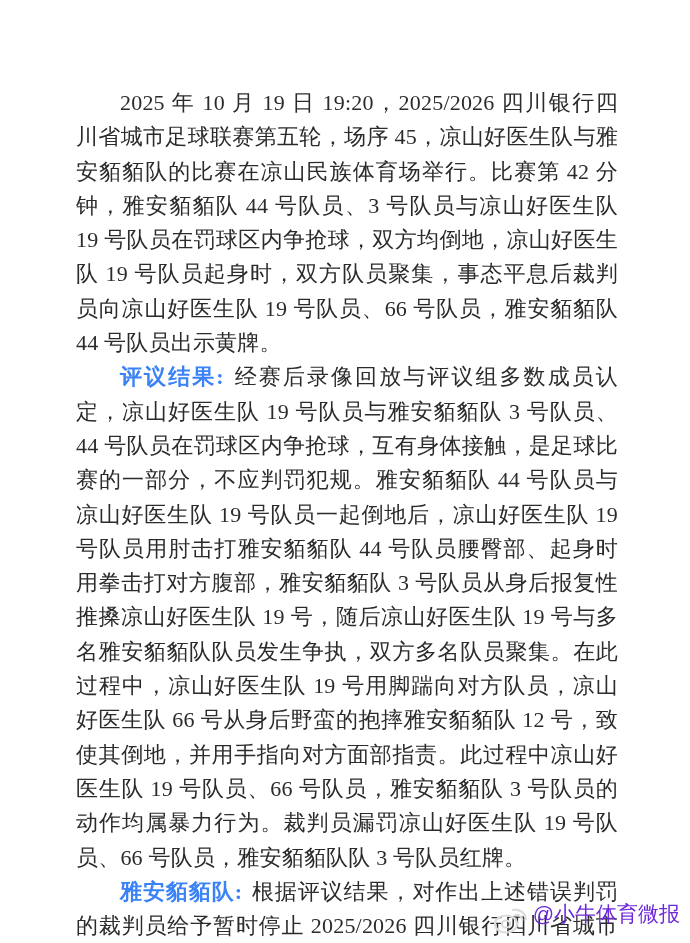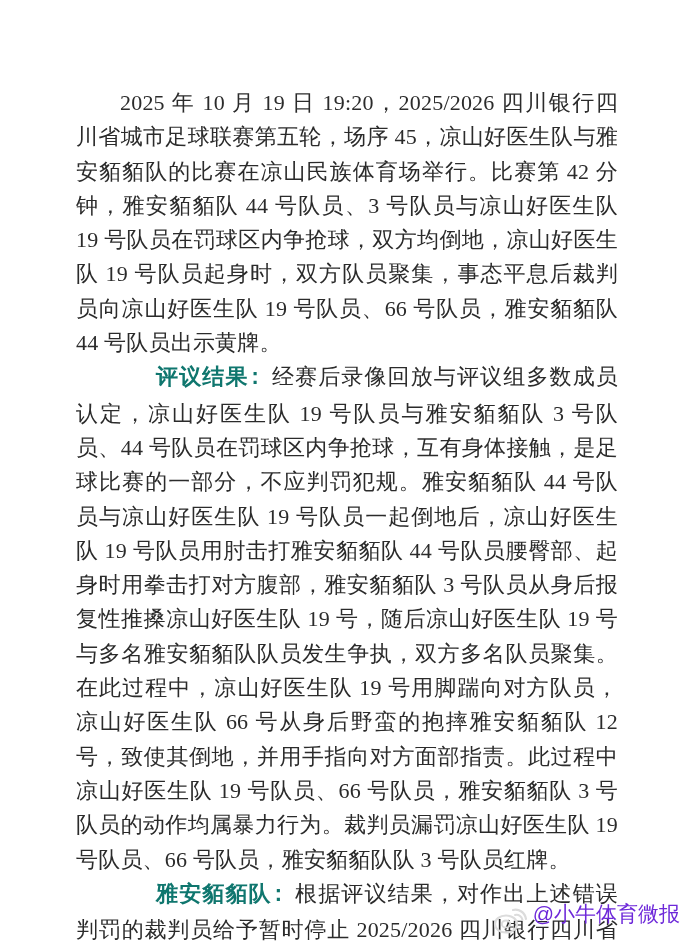--- a/index.html
+++ b/index.html
@@ -20,25 +20,24 @@
   .para {
     margin: 0;
     font-size: 22px;
     line-height: 34.3px;
     color: #2b2b2b;
     text-align: justify;
     text-indent: 44px;
     letter-spacing: 0.2px;
   }
   .para-label {
-    font-family: Liberation Mono, monospace;
+    font-family: Liberation Serif, serif;
     font-weight: 700;
-    color: #0f766e;
+    color: #3b82f6;
     margin-right: 9px;
-    margin-left: 36px;
   }
   .para-label:empty { display: none; margin: 0; }
   .watermark {
     position: absolute;
     right: 10px;
     bottom: 5px;
     display: flex;
     gap: 3px;
     color: #6d28d9;
     font-family: "Liberation Sans", "DejaVu Sans", sans-serif;

